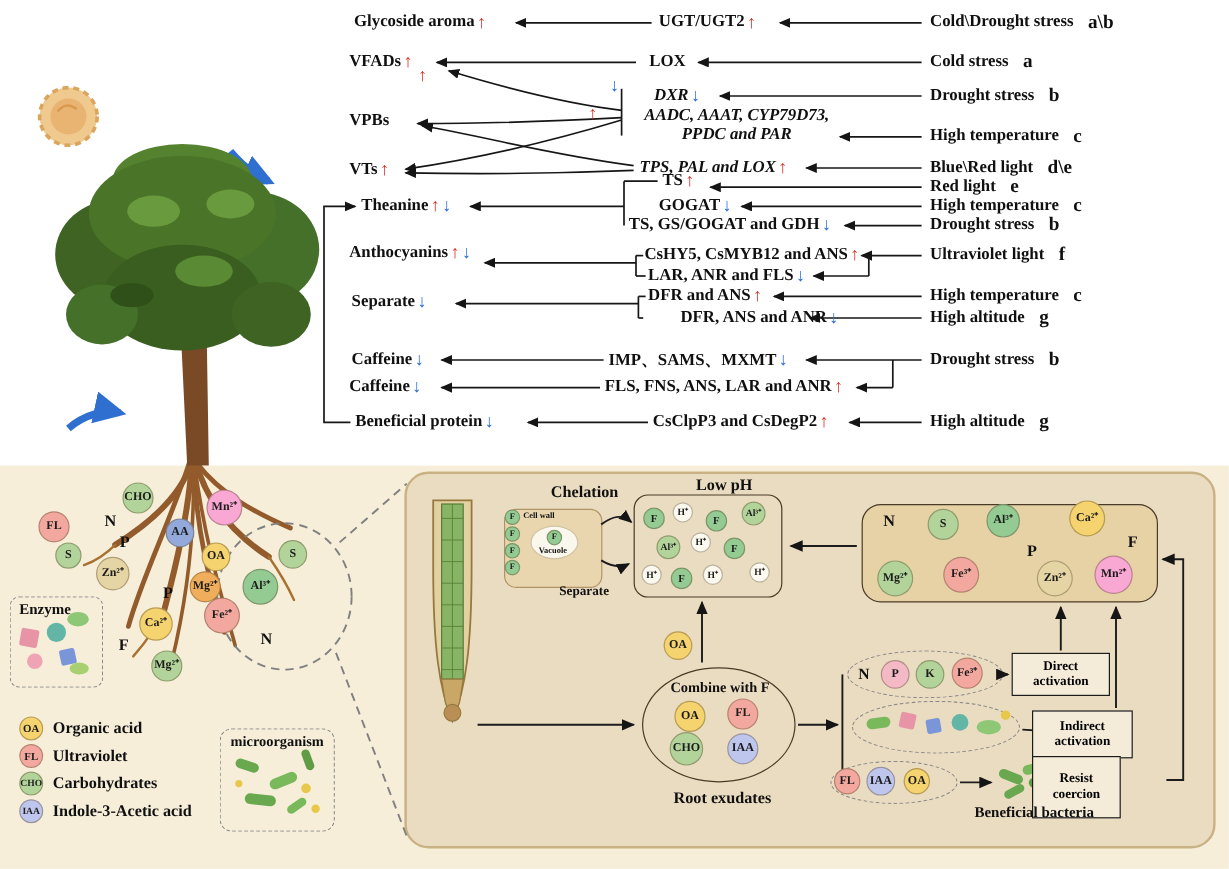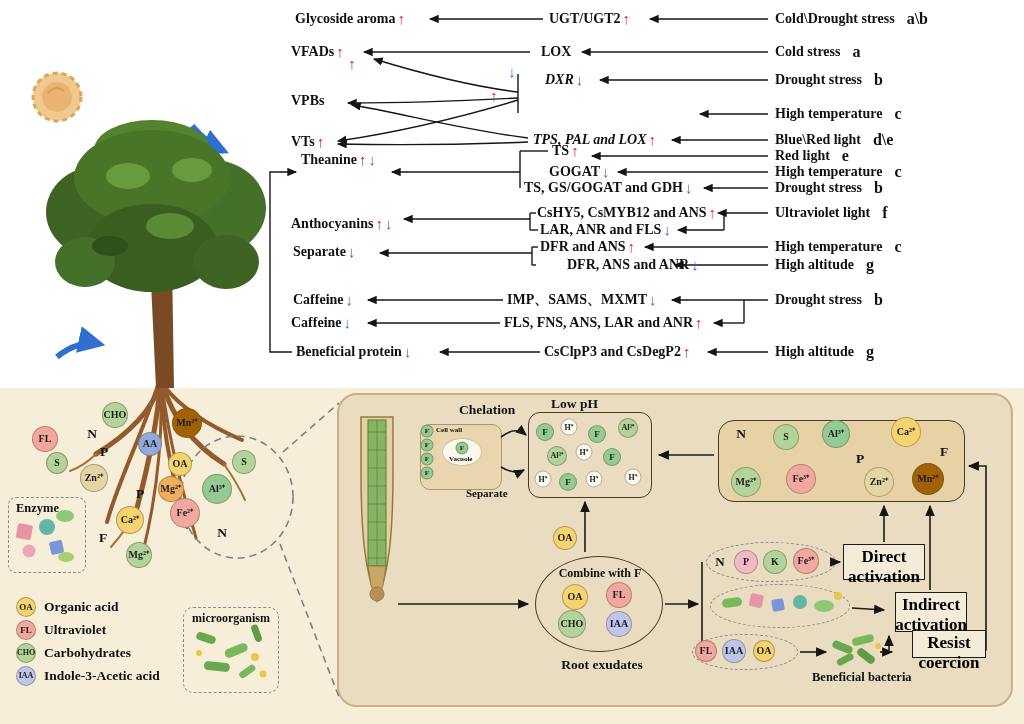--- a/index.html
+++ b/index.html
@@ -9,27 +9,27 @@
   .soil{position:absolute;left:0;top:388px;width:1024px;height:336px;background:#f6eed9;z-index:0}
   .panel{position:absolute;left:337px;top:393px;width:676px;height:314px;background:#eadcc0;border:2px solid #c9b183;border-radius:20px;z-index:1}
   svg.layer{position:absolute;left:0;top:0;z-index:3;pointer-events:none}
   .row{position:absolute;display:flex;align-items:center;gap:2px;font-weight:bold;font-size:14px;white-space:nowrap;transform:translateY(-50%);z-index:4;color:#101010}
   .au{color:#d8261c;font-size:15px;line-height:1;font-weight:bold}
   .ad{color:#2e6fd0;font-size:15px;line-height:1;font-weight:bold}
   .fa{position:absolute;font-weight:bold;font-size:15px;transform:translate(-50%,-50%);z-index:4}
   .it{font-style:italic}
   .letter{font-size:16px;margin-left:10px}
   .b{position:absolute;border-radius:50%;display:flex;align-items:center;justify-content:center;font-weight:bold;color:#1c1c1c;border:1px solid rgba(90,70,40,.4);transform:translate(-50%,-50%);z-index:4;line-height:1;font-size:10px}
-  .g{background:#b2d49a}.g2{background:#93cb93}.teal{background:#a16207}.pk{background:#f2a89e}.pk2{background:#f3bac6}
+  .g{background:#b2d49a}.g2{background:#93cb93}.teal{background:#f9a8d4}.pk{background:#f2a89e}.pk2{background:#f3bac6}
   .yl{background:#f5d36e}.or{background:#f0ae5c}.bl{background:#93a9dc}.lav{background:#bfc6ee}.tan{background:#e6d5a4}.wh{background:#fcfaf0}
   .txt{position:absolute;font-weight:bold;color:#101010;z-index:4;white-space:nowrap}
   .ctr{transform:translate(-50%,-50%)}
   .dash{position:absolute;border:1.6px dashed #8b8b8b;z-index:2}
   .obox{position:absolute;border:1.5px solid #4a3b28;border-radius:12px;background:#eadcc0;z-index:2}
-  .abox{position:absolute;border:1.6px solid #1c1c1c;background:#f4ecd9;display:flex;justify-content:center;text-align:center;font-weight:bold;font-size:17px;z-index:4;padding:2px;line-height:1.15}
+  .abox{position:absolute;border:1.6px solid #1c1c1c;background:#f4ecd9;display:flex;align-items:center;justify-content:center;text-align:center;font-weight:bold;font-size:11px;z-index:4;padding:2px;line-height:1.15}
 </style>
 </head>
 <body>
 
 <div class="canvas">
 
   <div class="soil"></div>
   <div class="panel"></div>
 
   <div class="obox" style="left:528px;top:412px;width:124px;height:86px"></div>
@@ -40,24 +40,24 @@
 
   <div class="dash" style="left:8px;top:497px;width:78px;height:76px;border-radius:8px"></div>
   <div class="dash" style="left:183px;top:607px;width:96px;height:86px;border-radius:10px"></div>
   <div class="dash" style="left:706px;top:542px;width:130px;height:40px;border-radius:50%"></div>
   <div class="dash" style="left:710px;top:584px;width:140px;height:44px;border-radius:50%"></div>
   <div class="dash" style="left:692px;top:634px;width:106px;height:36px;border-radius:50%"></div>
 
   <div class="abox" style="left:843px;top:544px;width:82px;height:36px">
       <span>Direct activation</span>
     </div>
-  <div class="abox" style="left:895px;top:592px;width:72px;height:40px">
+  <div class="abox" style="left:860px;top:592px;width:84px;height:40px">
       <span>Indirect activation</span>
     </div>
-  <div class="abox" style="left:912px;top:630px;width:74px;height:28px">
+  <div class="abox" style="left:860px;top:630px;width:74px;height:52px">
       <span>Resist coercion</span>
     </div>
 
   <svg class="layer" width="1024" height="724" viewBox="0 0 1024 724">
     <defs>
       <marker id="ah" markerWidth="8" markerHeight="8" refX="6.2" refY="3" orient="auto">
           <path d="M0,0 L7,3 L0,6 Z" fill="#151515"></path>
         </marker>
       <marker id="ahb" markerWidth="6" markerHeight="6" refX="3.6" refY="2.25" orient="auto">
           <path d="M0,0 L4.5,2.25 L0,4.5 Z" fill="#2e6fd0"></path>
@@ -233,26 +233,26 @@
       <span class="au">↑</span>
     </div>
   <span class="fa au" style="left:352px;top:64px">↑</span>
   <div class="row" style="left:291px;top:101px">
       <span>VPBs</span>
     </div>
   <div class="row" style="left:291px;top:142px">
       <span>VTs</span>
       <span class="au">↑</span>
     </div>
-  <div class="row" style="left:301px;top:160px">
+  <div class="row" style="left:301px;top:172px">
       <span>Theanine</span>
       <span class="au">↑</span>
       <span class="ad">↓</span>
     </div>
-  <div class="row" style="left:291px;top:224px">
+  <div class="row" style="left:291px;top:211px">
       <span>Anthocyanins</span>
       <span class="au">↑</span>
       <span class="ad">↓</span>
     </div>
   <div class="row" style="left:293px;top:252px">
       <span>Separate</span>
       <span class="ad">↓</span>
     </div>
   <div class="row" style="left:293px;top:300px">
       <span>Caffeine</span>
@@ -273,20 +273,26 @@
     </div>
   <div class="row" style="left:541px;top:52px">
       <span>LOX</span>
     </div>
   <div class="row" style="left:545px;top:80px">
       <span class="it">DXR</span>
       <span class="ad">↓</span>
     </div>
   <span class="fa ad" style="left:512px;top:72px">↓</span>
   <span class="fa au" style="left:494px;top:96px">↑</span>
+  <div class="row" style="left:528px;top:105px;width:172px;justify-content:center;text-align:center">
+    <div class="it">
+        <div>AADC, AAAT, CYP79D73,</div>
+        <div>PPDC and PAR</div>
+      </div>
+  </div>
   <div class="row" style="left:533px;top:140px">
       <span class="it">TPS, PAL and LOX</span>
       <span class="au">↑</span>
     </div>
   <div class="row" style="left:552px;top:151px">
       <span>TS</span>
       <span class="au">↑</span>
     </div>
   <div class="row" style="left:549px;top:172px">
       <span>GOGAT</span>
@@ -411,21 +417,21 @@
   <div class="txt" style="left:16px;top:643px;display:flex;align-items:center;gap:8px;font-size:13.5px">
       <span class="b g" style="position:static;transform:none;width:20px;height:20px;font-size:8px">CHO</span>
       <span>Carbohydrates</span>
     </div>
   <div class="txt" style="left:16px;top:666px;display:flex;align-items:center;gap:8px;font-size:13.5px">
       <span class="b lav" style="position:static;transform:none;width:20px;height:20px;font-size:8px">IAA</span>
       <span>Indole-3-Acetic acid</span>
     </div>
 
   <span class="txt" style="left:459px;top:402px;font-size:13.5px">Chelation</span>
-  <span class="txt" style="left:551px;top:396px;font-size:13.5px">Low pH</span>
+  <span class="txt" style="left:580px;top:396px;font-size:13.5px">Low pH</span>
   <span class="txt" style="left:466px;top:487px;font-size:11px">Separate</span>
   <span class="txt" style="left:436px;top:426px;font-size:7px">Cell wall</span>
   <span class="txt" style="left:449px;top:455px;font-size:7px">Vacuole</span>
   <span class="txt" style="left:554px;top:566px;width:92px;text-align:center;font-size:12px">Combine with F</span>
   <span class="txt" style="left:556px;top:657px;width:92px;text-align:center;font-size:13.5px">Root exudates</span>
   <span class="txt" style="left:812px;top:670px;font-size:12.5px">Beneficial bacteria</span>
 
   <span class="b g2" style="left:427px;top:431px;width:13px;height:13px;font-size:7px">F</span>
   <span class="b g2" style="left:427px;top:445px;width:13px;height:13px;font-size:7px">F</span>
   <span class="b g2" style="left:427px;top:459px;width:13px;height:13px;font-size:7px">F</span>

